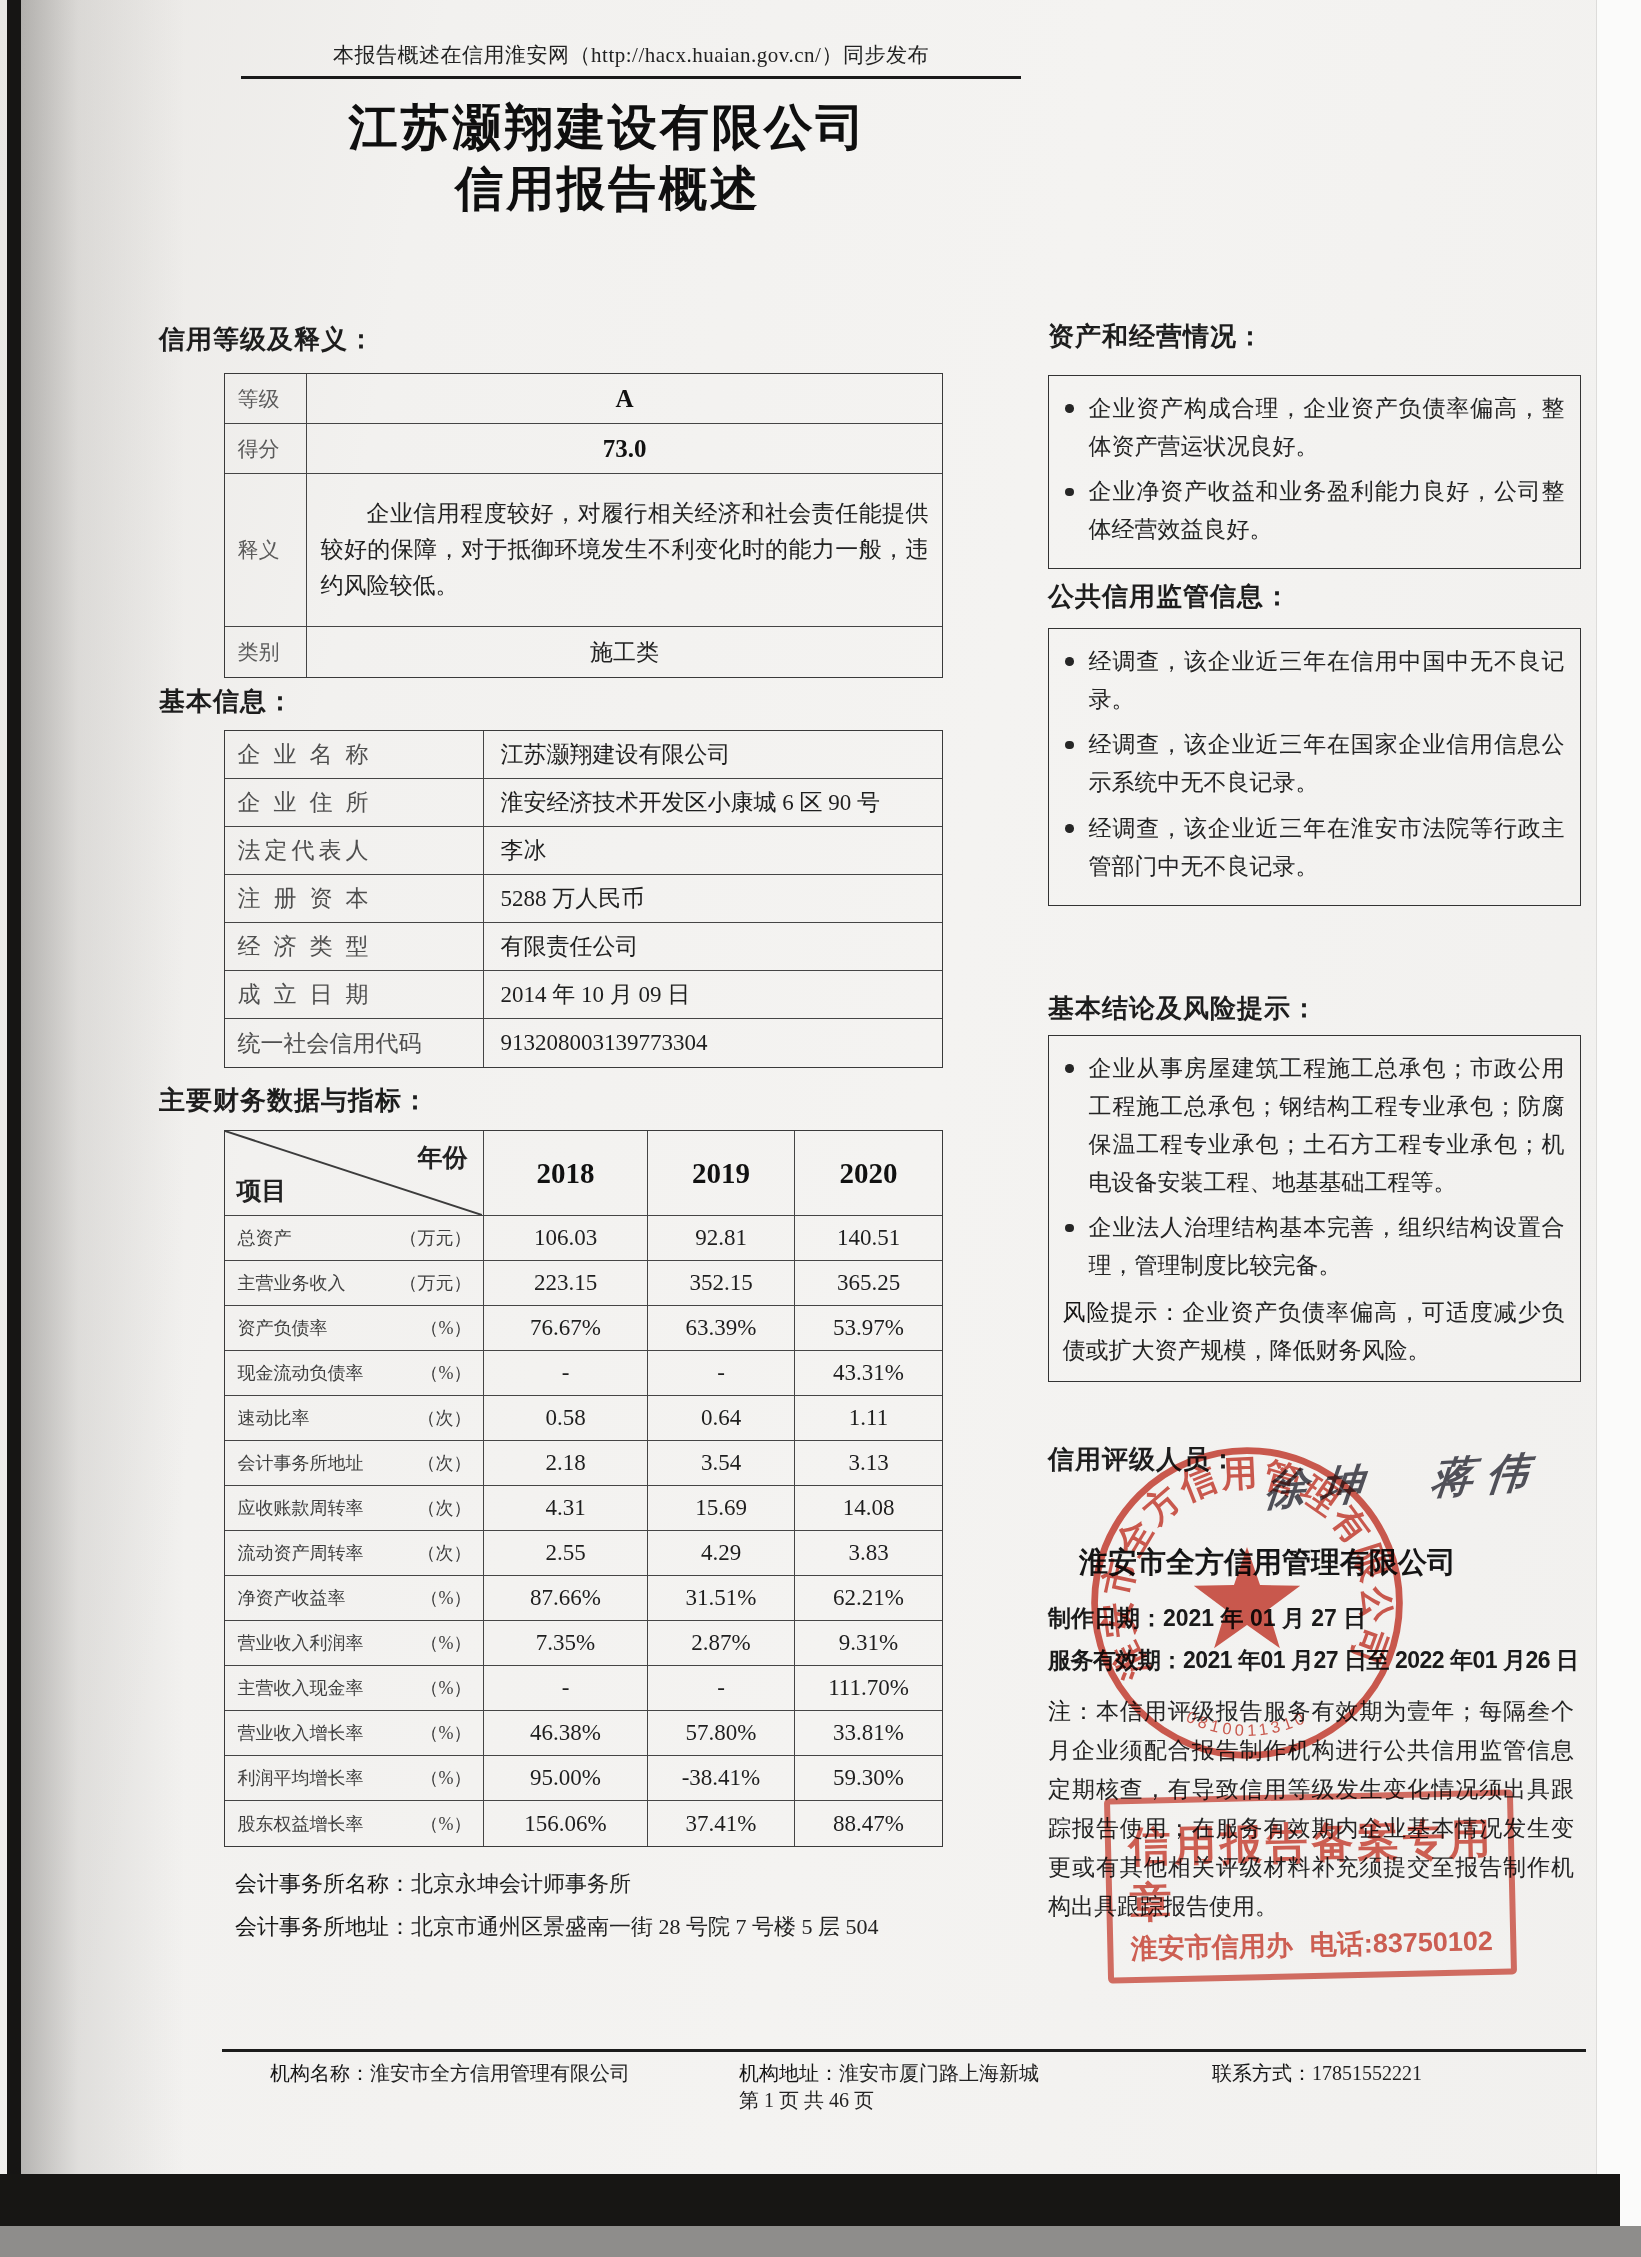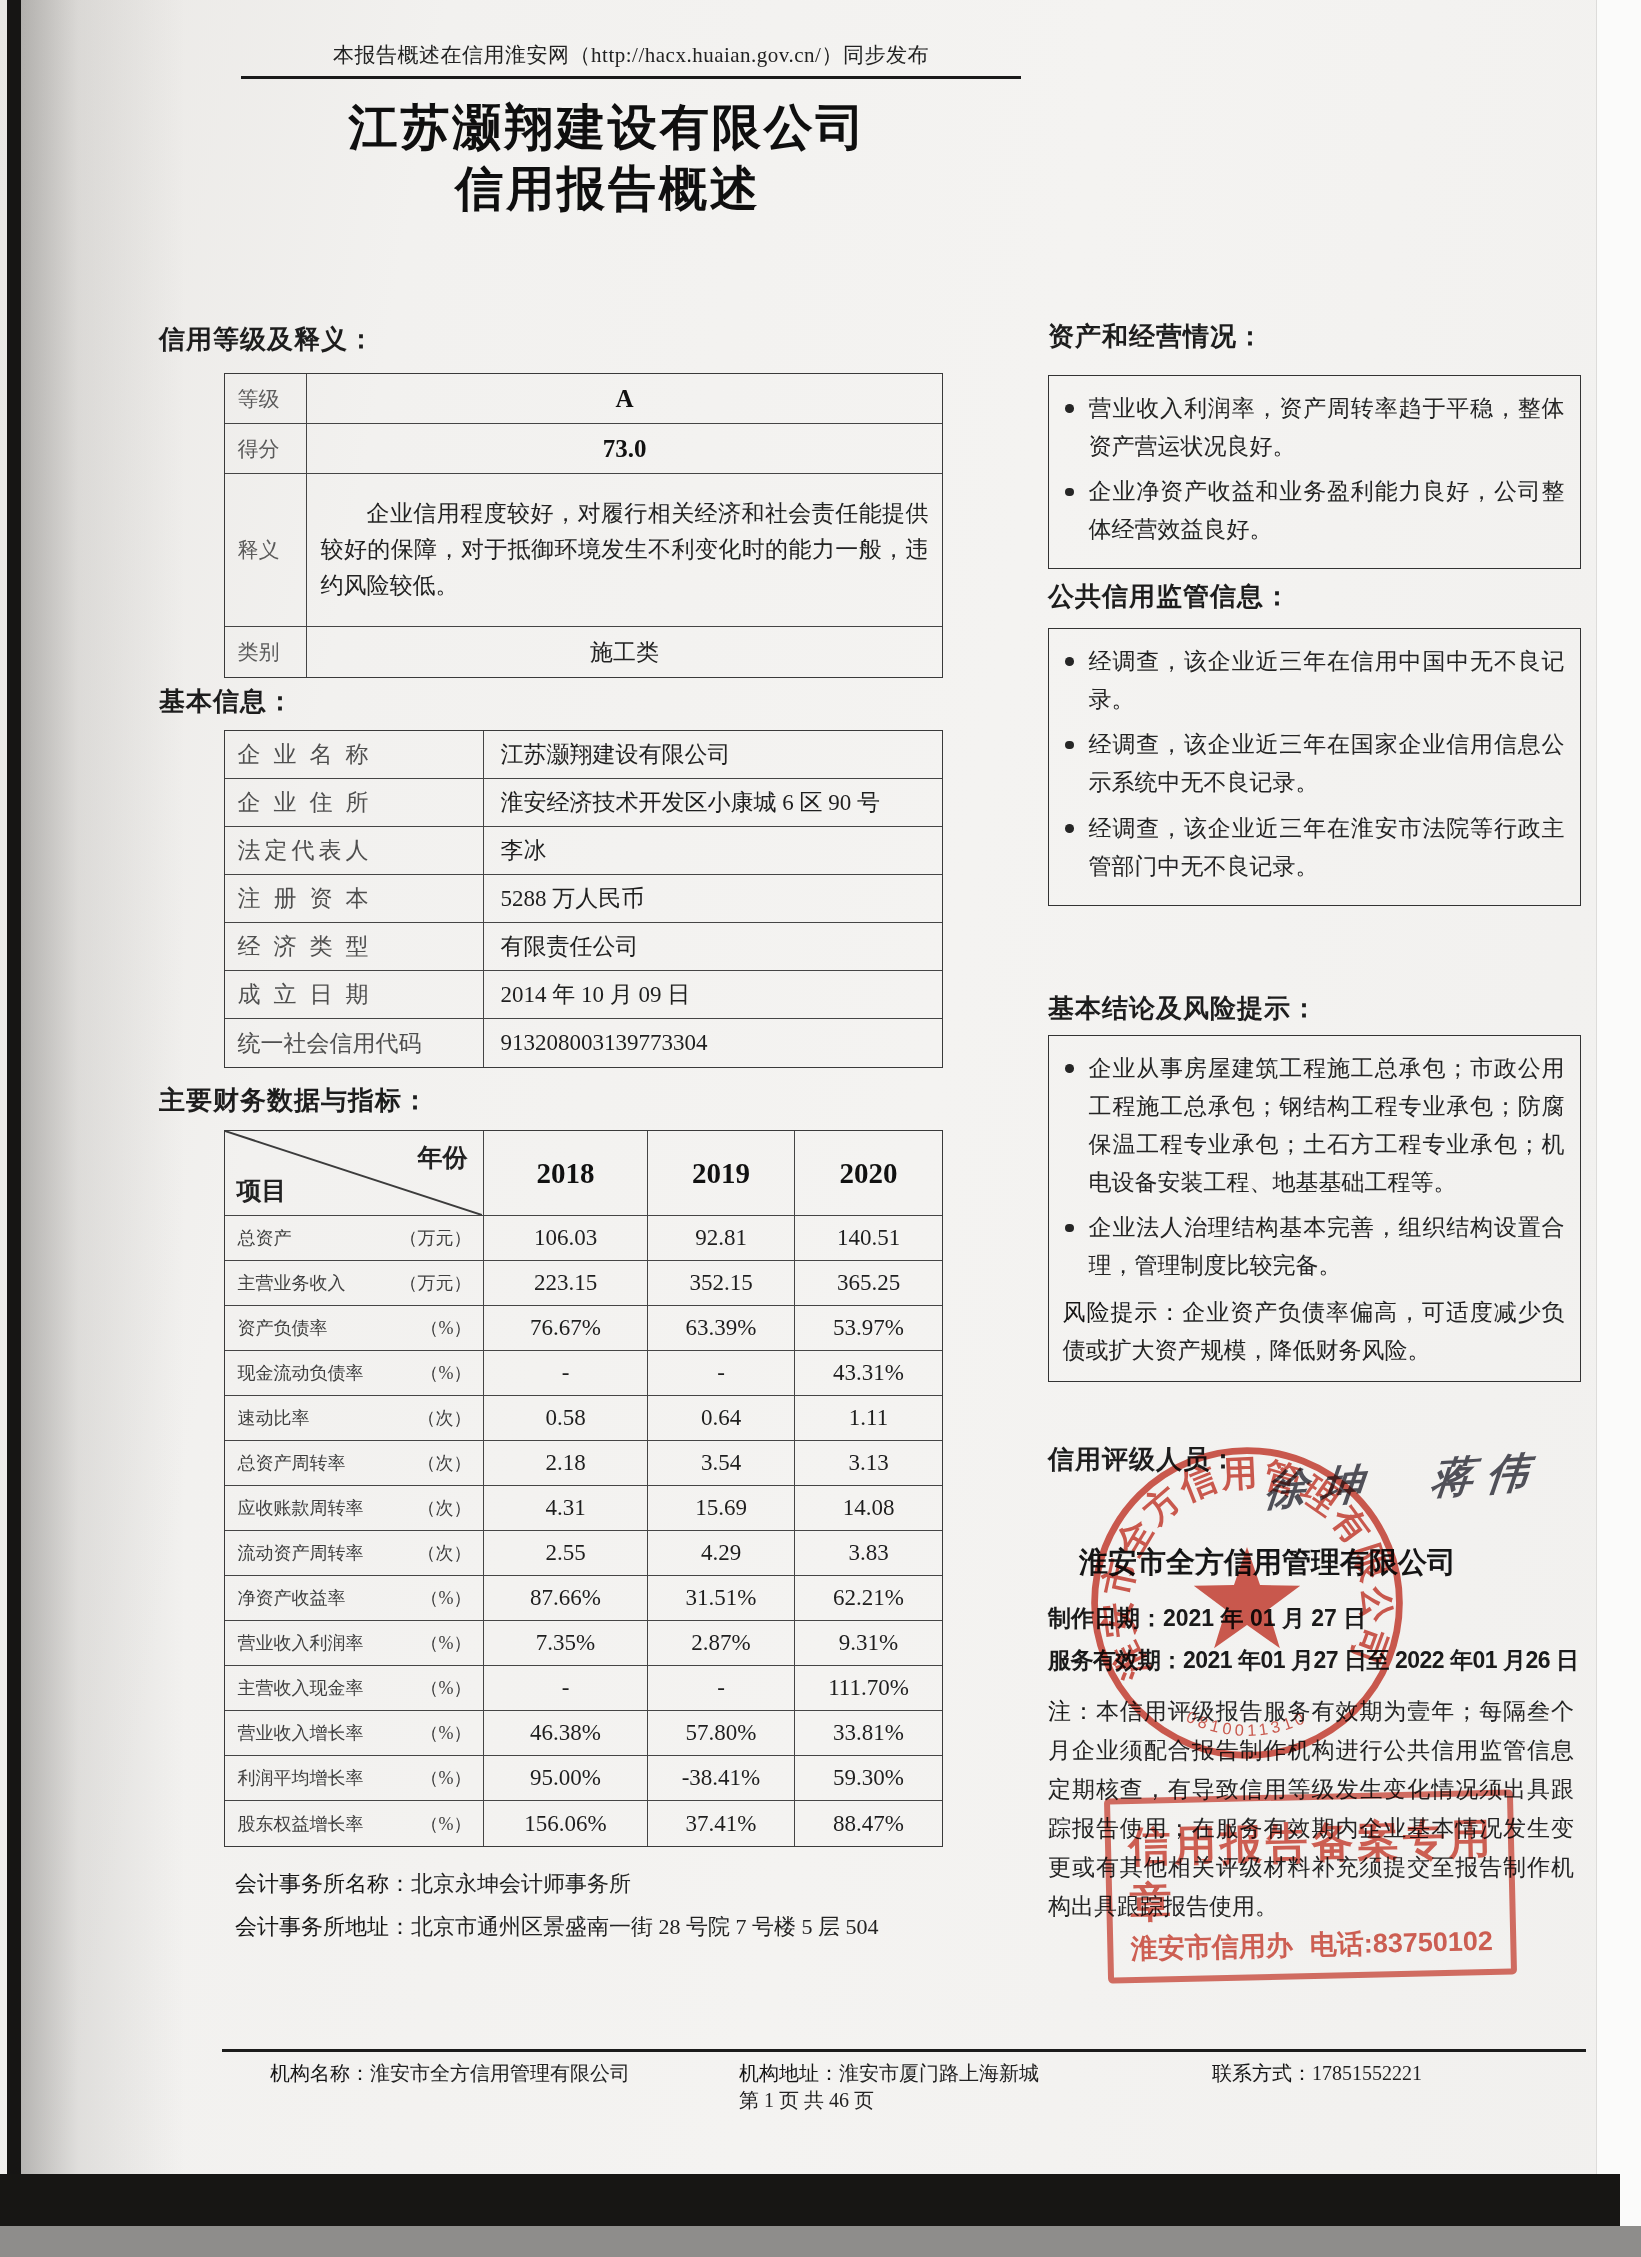--- a/index.html
+++ b/index.html
@@ -200,21 +200,21 @@
 
     <div class="rl">
         <span>速动比率</span>
         <span>（次）</span>
       </div>
     <div class="rv">0.58</div>
     <div class="rv">0.64</div>
     <div class="rv">1.11</div>
 
     <div class="rl">
-        <span>总资产周转率</span>
+        <span>会计事务所地址</span>
         <span>（次）</span>
       </div>
     <div class="rv">2.18</div>
     <div class="rv">3.54</div>
     <div class="rv">3.13</div>
 
     <div class="rl">
         <span>应收账款周转率</span>
         <span>（次）</span>
       </div>
@@ -283,21 +283,21 @@
     <span class="blab">会计事务所名称：</span><span>北京永坤会计师事务所</span>
   </div>
   <div class="acct" style="top:1905px;">
     <span class="blab">会计事务所地址：</span><span>北京市通州区景盛南一街 28 号院 7 号楼 5 层 504</span>
   </div>
 
   <div class="sec" style="left:1048px;top:319px;">资产和经营情况：</div>
   <div class="rbox" style="top:375px;">
     <div class="bullet">
         <span class="dot"></span>
-        <span class="bt">营业收入利润率，资产周转率趋于平稳，整体资产营运状况良好。</span>
+        <span class="bt">企业资产构成合理，企业资产负债率偏高，整体资产营运状况良好。</span>
       </div>
     <div class="bullet">
         <span class="dot"></span>
         <span class="bt">企业净资产收益和业务盈利能力良好，公司整体经营效益良好。</span>
       </div>
   </div>
 
   <div class="sec" style="left:1048px;top:579px;">公共信用监管信息：</div>
   <div class="rbox" style="top:628px;">
     <div class="bullet">

